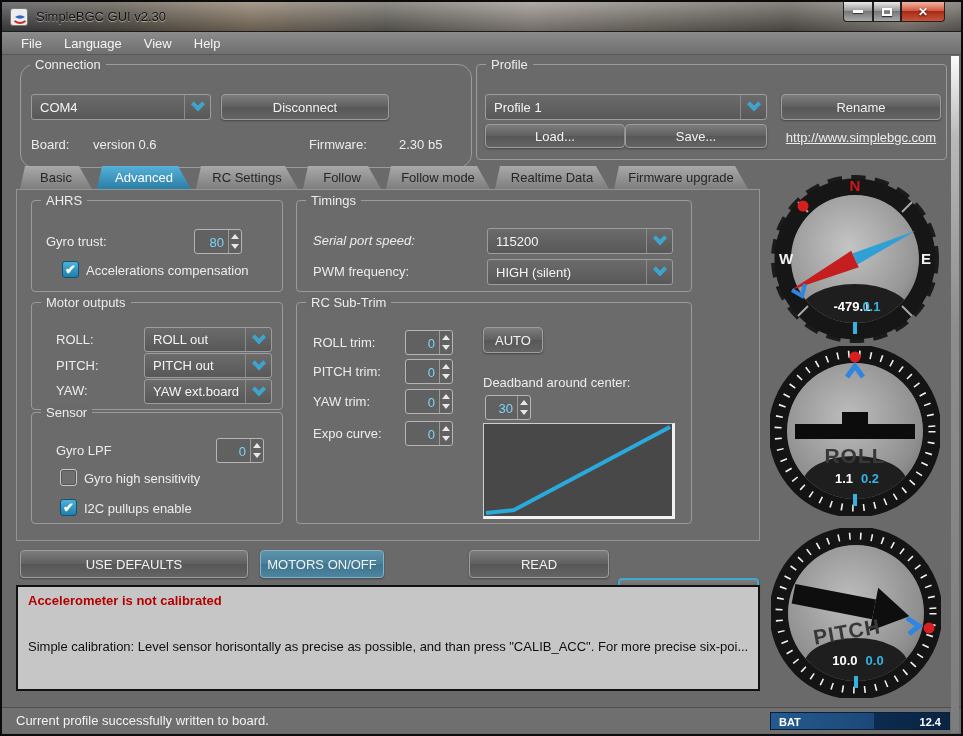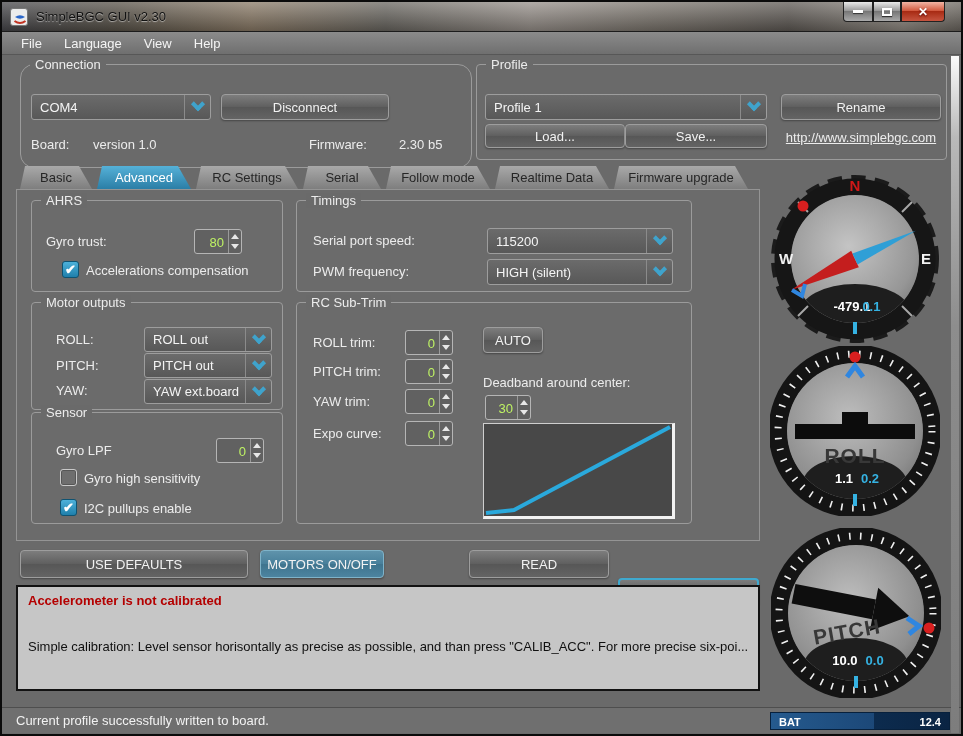--- a/index.html
+++ b/index.html
@@ -46,21 +46,21 @@
     border-color:#7fb3c9; }
   .btn.hl { border:2px solid #3fa9cf;margin-top:28px; }
   .combo { position:absolute; background:linear-gradient(180deg,#6b6b6b,#585858);
     border:1px solid #9d9d9d; border-radius:3px; color:#f4f4f4; font-size:13px;
     display:flex; align-items:center; padding-left:8px; cursor:pointer; }
   .chevbox { position:absolute; right:0; top:0; bottom:0; width:26px; border-left:1px solid #8b8b8b;
     display:flex; align-items:center; justify-content:center; }
   .chev { width:10px; height:10px; border-right:4px solid #3fa3cc; border-bottom:4px solid #3fa3cc;
     transform:rotate(45deg) translate(-2px,-2px); }
   .spin { position:absolute; background:#616161; border:1px solid #b5b5b5; border-radius:3px;
-    color:#bef264; font-size:13px; }
+    color:#7dd3fc; font-size:13px; }
   .spin .val { position:absolute; right:17px; top:50%; transform:translateY(-50%); }
   .spin .arrows { position:absolute; right:0; top:0; bottom:0; width:13px; border-left:1px solid #9a9a9a;
     display:flex; flex-direction:column; align-items:center; justify-content:space-evenly; cursor:pointer; }
   .tri-up { width:0; height:0; border-left:4px solid transparent; border-right:4px solid transparent;
     border-bottom:5px solid #e8e8e8; }
   .tri-dn { width:0; height:0; border-left:4px solid transparent; border-right:4px solid transparent;
     border-top:5px solid #e8e8e8; }
   .cb { position:absolute; width:17px; height:17px; border-radius:3px; background:#6e6e6e;
     border:1px solid #c9c9c9; box-shadow:inset 0 0 0 1px #565656; cursor:pointer;
     display:flex; align-items:center; justify-content:center; }
@@ -147,21 +147,21 @@
     <div class="combo" style="left:10px; top:29px; width:180px; height:26px;">
       <span>COM4</span>
       <div class="chevbox">
           <div class="chev"></div>
         </div>
     </div>
     <div class="btn" style="left:200px; top:29px; width:168px; height:26px;">
       <span>Disconnect</span>
     </div>
     <span class="lbl" style="left:10px; top:72px;">Board:</span>
-    <span class="lbl" style="left:72px; top:72px;">version 1.0</span>
+    <span class="lbl" style="left:72px; top:72px;">version 0.6</span>
     <span class="lbl" style="left:288px; top:72px;">Firmware:</span>
     <span class="lbl" style="left:378px; top:72px;">2.30 b5</span>
   </div>
 
   <div class="group" style="left:474px; top:62px; width:471px; height:96px;padding-left:24px;">
     <span class="group-label">Profile</span>
     <div class="combo" style="left:8px; top:29px; width:282px; height:26px;">
       <span>Profile 1</span>
       <div class="chevbox">
           <div class="chev"></div>
@@ -183,21 +183,21 @@
     <div class="tab" style="width:72px;">
         <span>Basic</span>
       </div>
     <div class="tab selected" style="width:94px;">
         <span>Advanced</span>
       </div>
     <div class="tab" style="width:102px;">
         <span>RC Settings</span>
       </div>
     <div class="tab" style="width:78px;">
-        <span>Serial</span>
+        <span>Follow</span>
       </div>
     <div class="tab" style="width:104px;">
         <span>Follow mode</span>
       </div>
     <div class="tab" style="width:114px;">
         <span>Realtime Data</span>
       </div>
     <div class="tab" style="width:134px;">
         <span>Firmware upgrade</span>
       </div>
@@ -259,21 +259,21 @@
       <div class="cb" style="left:28px; top:56px;"></div>
       <span class="lbl" style="left:52px; top:58px;">Gyro high sensitivity</span>
       <div class="cb checked" style="left:28px; top:86px;">
           <span>✔</span>
         </div>
       <span class="lbl" style="left:52px; top:88px;">I2C pullups enable</span>
     </div>
 
     <div class="group" style="left:279px; top:10px; width:396px; height:92px;">
       <span class="group-label">Timings</span>
-      <span class="lbl" style="left:16px; top:32px;">Serial port speed:</span>
+      <span class="lbl" style="left:16px; top:32px;font-style:italic;">Serial port speed:</span>
       <div class="combo" style="left:190px; top:27px; width:186px; height:26px;">
         <span>115200</span>
         <div class="chevbox">
             <div class="chev"></div>
           </div>
       </div>
       <span class="lbl" style="left:16px; top:63px;">PWM frequency:</span>
       <div class="combo" style="left:190px; top:58px; width:186px; height:26px;">
         <span>HIGH (silent)</span>
         <div class="chevbox">

